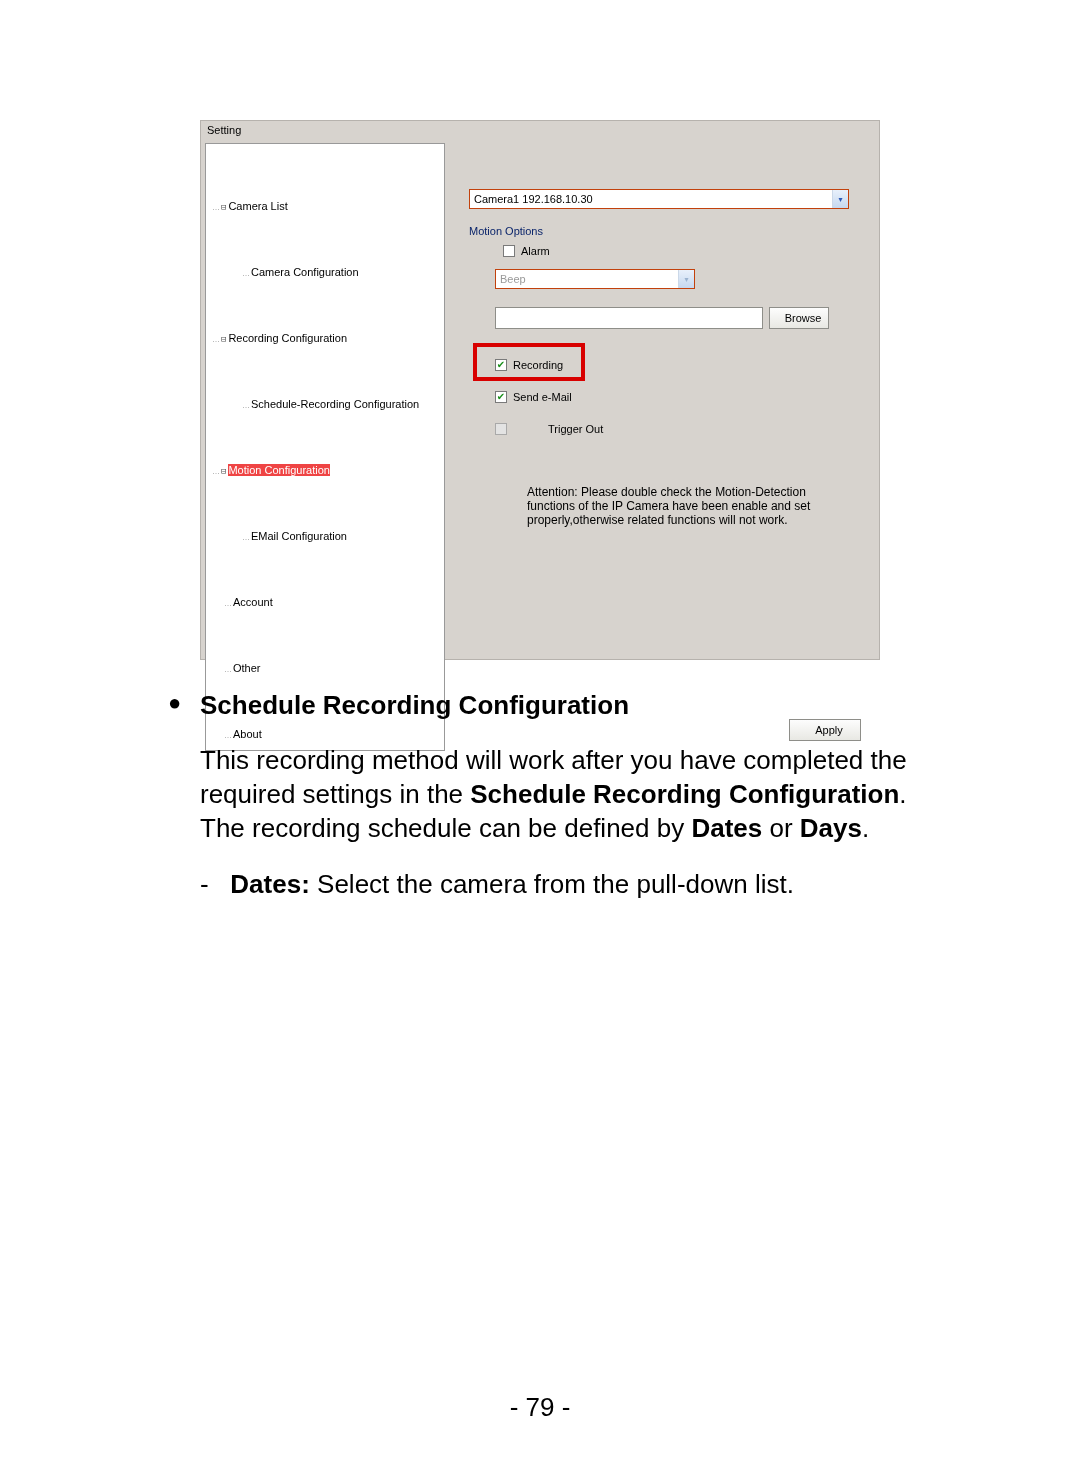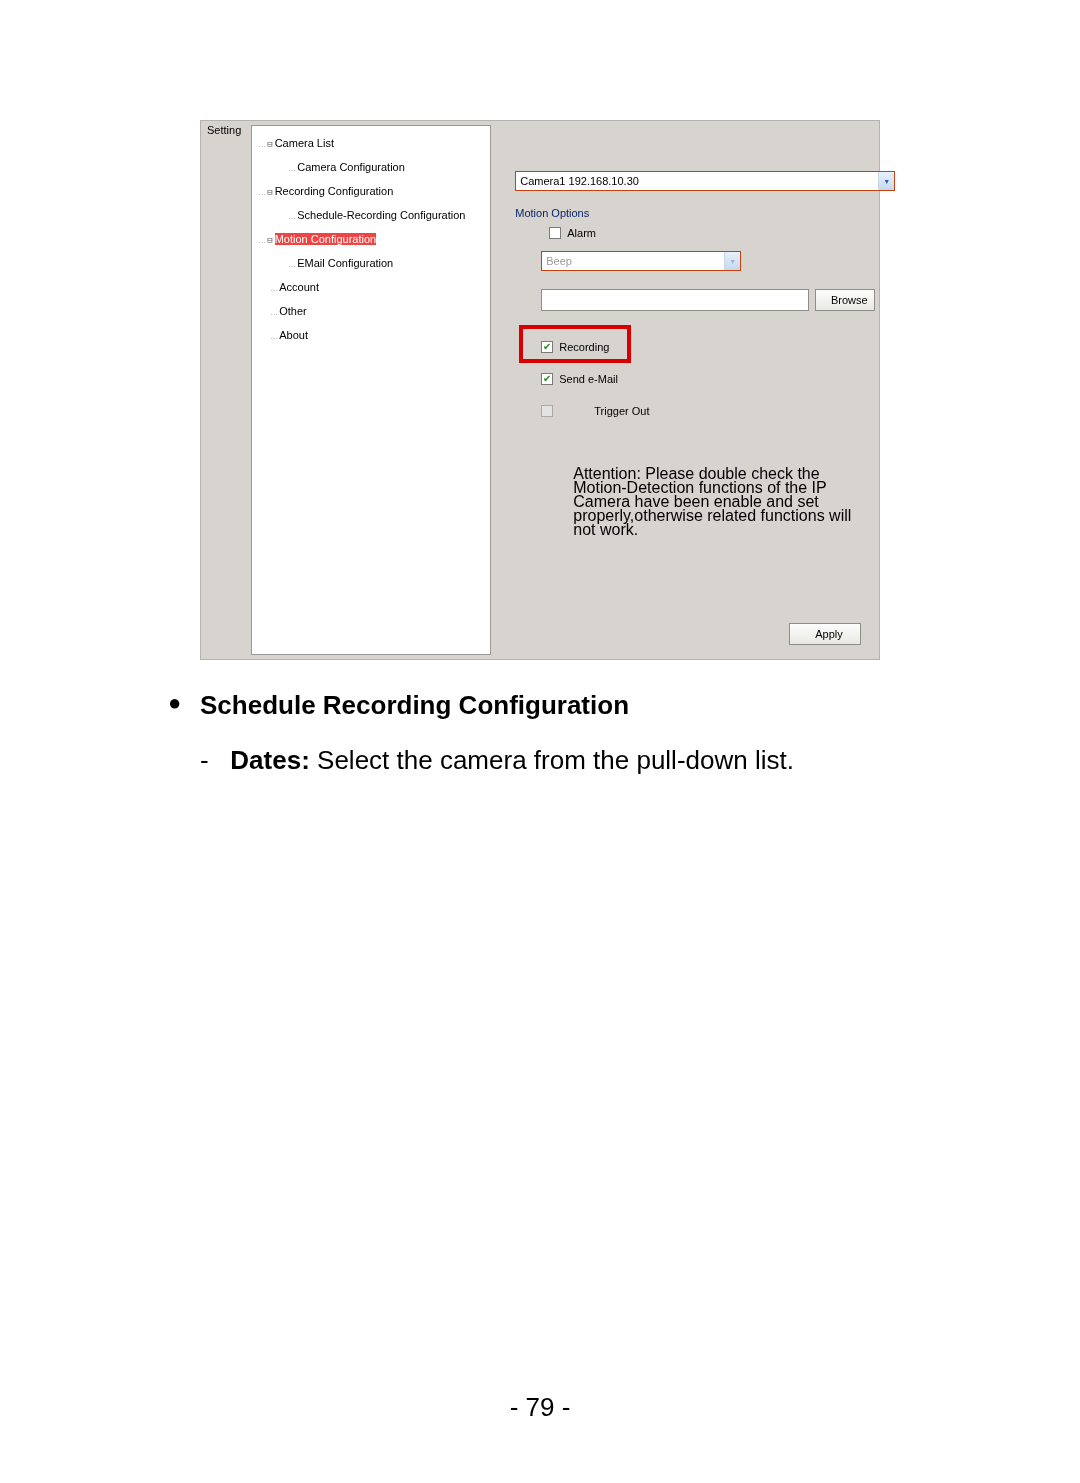--- a/index.html
+++ b/index.html
@@ -3,35 +3,35 @@
 <meta charset="utf-8">
 <style>
   html,body{margin:0;padding:0;background:#fff;font-family:Arial,Helvetica,sans-serif;}
   .page{width:1080px;height:1483px;position:relative;box-sizing:border-box;padding:120px 60px 0 60px;}
   
   .shot{
     width:680px;height:540px;margin:0 auto 30px auto;
     background:#d7d3ce;
     border:1px solid #b6b2ad;
     box-sizing:border-box;
-    display:flex;flex-direction:row;
+    display:flex;flex-direction:column;
     font-family:Tahoma,Arial,sans-serif;
     font-size:11px;color:#000;
   }
   .titlebar{padding:3px 6px;font-size:11px;background:#d7d3ce;}
   .body-area{flex:1;display:flex;}
   .tree-pane{
     width:240px;box-sizing:border-box;
     background:#fff;border:1px solid #999;
     margin:4px;
     padding:6px 4px;
     overflow:hidden;
   }
   .tree-pane ul{list-style:none;margin:0;padding:0;}
-  .tree-pane li{white-space:nowrap;line-height:22px;font-size:11px;}
+  .tree-pane li{white-space:nowrap;line-height:16px;font-size:11px;margin-top:48px;}
   .tree-pane li::before{content:"…";color:#888;font-size:8px;margin-right:2px;letter-spacing:-1px;}
   .tree-pane .exp{font-family:monospace;font-size:9px;color:#555;margin-right:2px;}
   .tree-pane .lvl0{padding-left:2px;}
   .tree-pane .lvl1{padding-left:14px;}
   .tree-pane .lvl2{padding-left:32px;}
   .tree-pane .sel{background:#ef4444;color:#fff;}
   .right-pane{flex:1;position:relative;margin:4px 4px 4px 0;}
   .combo{
     position:absolute;box-sizing:border-box;
     background:#fff;border:1px solid #c2410c;
@@ -58,21 +58,21 @@
     position:absolute;box-sizing:border-box;
     background:linear-gradient(#fdfdfd,#e8e8e3);
     border:1px solid #8e8e89;
     font-size:11px;color:#000;
     display:flex;align-items:center;justify-content:center;padding-left:8px;
   }
   .file-field{
     position:absolute;box-sizing:border-box;
     background:#fff;border:1px solid #8e8e89;
   }
-  .note{position:absolute;font-size:16px;line-height:14px;color:#000;max-width:320px;}
+  .note{position:absolute;font-size:12px;line-height:14px;color:#000;max-width:320px;}
   .red-box{position:absolute;border:4px solid #d80000;box-sizing:border-box;pointer-events:none;}
 
   
   .doc-list{margin:30px 90px 0 140px;font-family:Arial,Helvetica,sans-serif;}
   .doc-list h3{
     font-size:26px;font-weight:bold;margin:0 0 22px 0;
     position:relative;
   }
   .doc-list h3::before{
     content:"●";position:absolute;left:-32px;top:0;font-size:22px;
@@ -152,20 +152,23 @@
           <span>Apply</span>
         </div>
       </div>
 
     </div>
   </div>
 
   <div class="doc-list">
     <h3>Schedule Recording Configuration</h3>
 
+    <p>
+      <span>This recording method will work after you have completed the required settings in the </span><b>Schedule Recording Configuration</b><span>.  The recording schedule can be defined by </span><b>Dates</b><span> or </span><b>Days</b><span>.</span>
+    </p>
 
     <p class="dash">
       -&nbsp;&nbsp;&nbsp;<b>Dates:</b><span>  Select the camera from the pull-down list.</span>
     </p>
   </div>
 
   <div class="pagenum">- 79 -</div>
 </div>
 
 </body></html>

